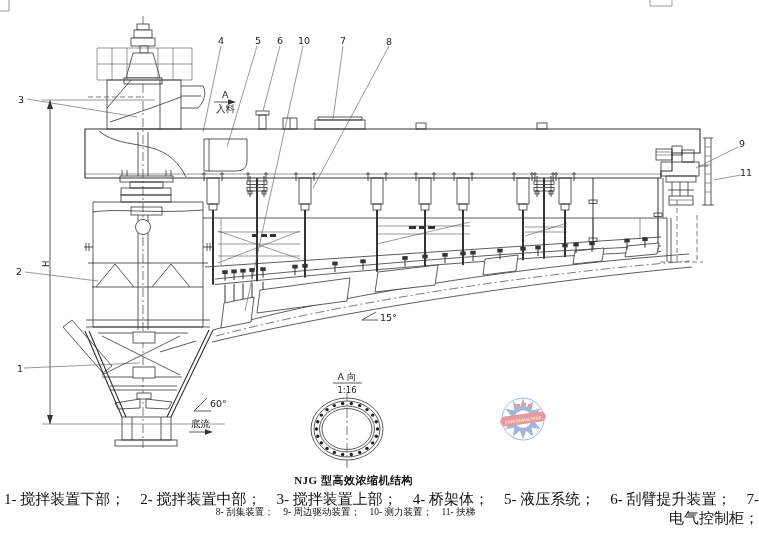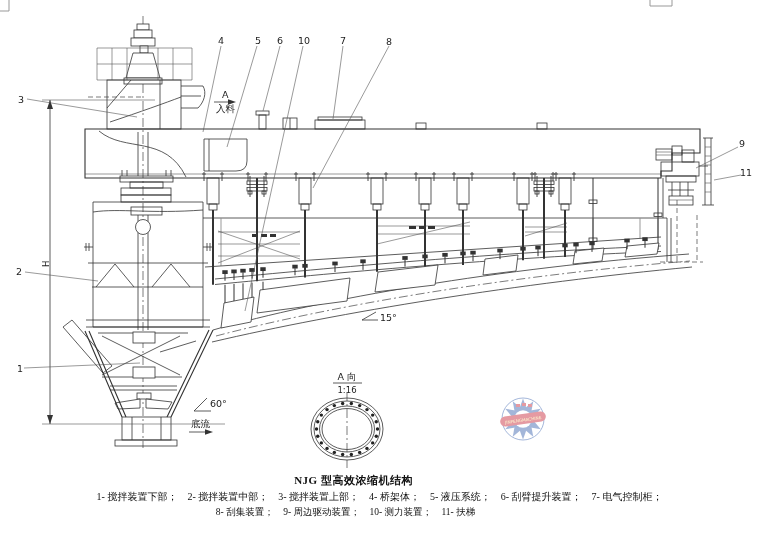--- a/index.html
+++ b/index.html
@@ -15,21 +15,21 @@
   .wf{fill:#fff;stroke:#333;stroke-width:.8;}
   .bf{fill:#333;stroke:none;}
   .gray{fill:none;stroke:#999;stroke-width:1;}
   svg text{stroke:none;fill:#1c1c1c;font-family:"DejaVu Sans",sans-serif;}
   .num{font-size:9.5px;}
   .cjk{font-size:9.5px;}
   .small{font-size:8.5px;}
   .cap{position:absolute;width:759px;text-align:center;color:#111;
        font-family:"Liberation Serif",serif;}
   #cap-title{top:473px;font-size:11px;font-weight:bold;transform:translateX(-26px);letter-spacing:.5px;}
-  #cap-l1{top:490px;font-size:10px;}
+  #cap-l1{top:490px;font-size:15px;text-align:right;}
   #cap-l2{top:506px;font-size:9.5px;transform:translateX(-34px);}
 </style>
 </head>
 <body>
 
 <div id="page">
 <svg width="759" height="540" viewBox="0 0 759 540">
 
   <g>
     <path class="gray" d="M0,11 H9 V0"></path>

